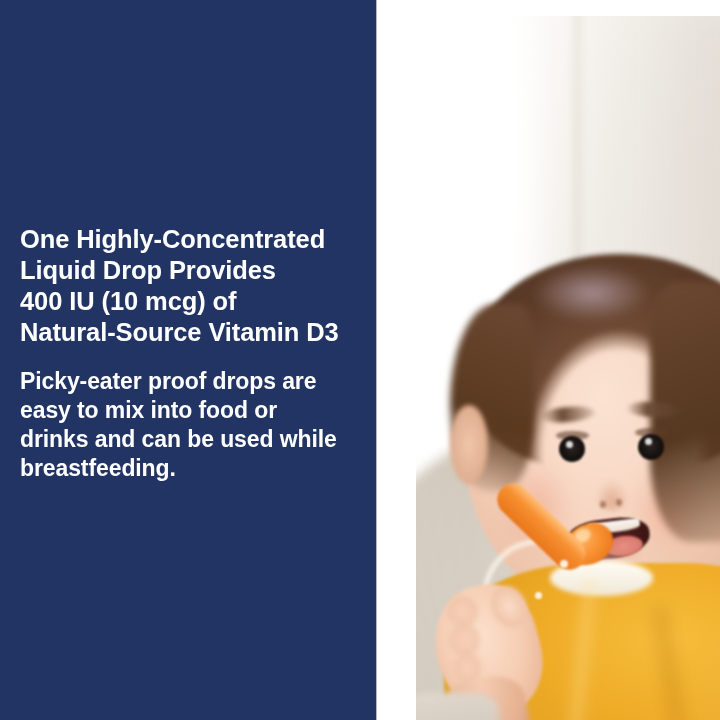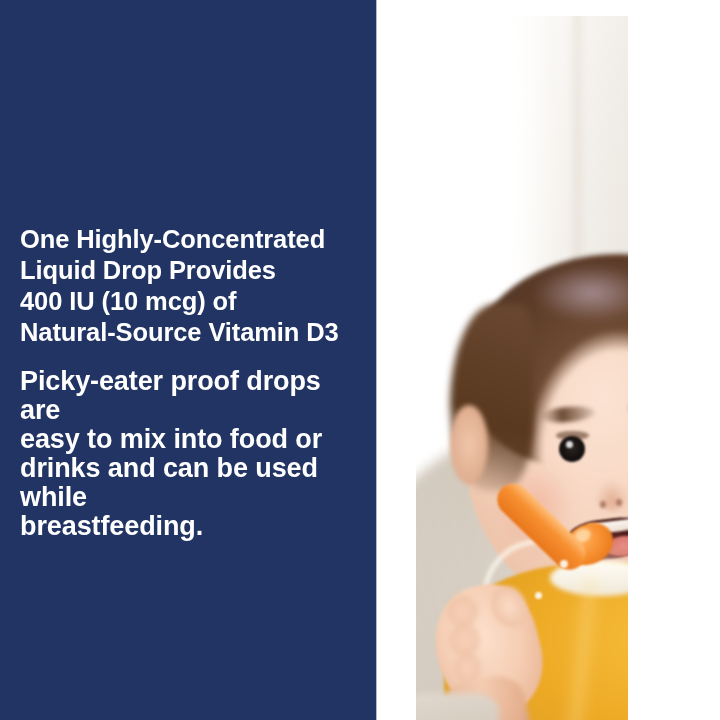--- a/index.html
+++ b/index.html
@@ -8,21 +8,21 @@
     padding: 0;
     background: #ffffff;
   }
   body {
     font-family: "Liberation Sans", sans-serif;
     -webkit-font-smoothing: antialiased;
   }
 
   .canvas {
     position: relative;
-    width: 628px;
+    width: 720px;
     height: 720px;
     overflow: hidden;
     background: #ffffff;
   }
 
   
   .text-panel {
     position: absolute;
     left: 0;
     top: 0;
@@ -43,21 +43,21 @@
     font-size: 25.5px;
     line-height: 31px;
     font-weight: bold;
     letter-spacing: -0.1px;
     white-space: pre-line;
   }
   .subcopy {
     margin: 0;
     padding-top: 19px;
     color: #ffffff;
-    font-size: 27px;
+    font-size: 23px;
     line-height: 29px;
     font-weight: bold;
     letter-spacing: -0.1px;
     white-space: pre-line;
   }
 
   
   .photo {
     position: absolute;
     left: 376px;

